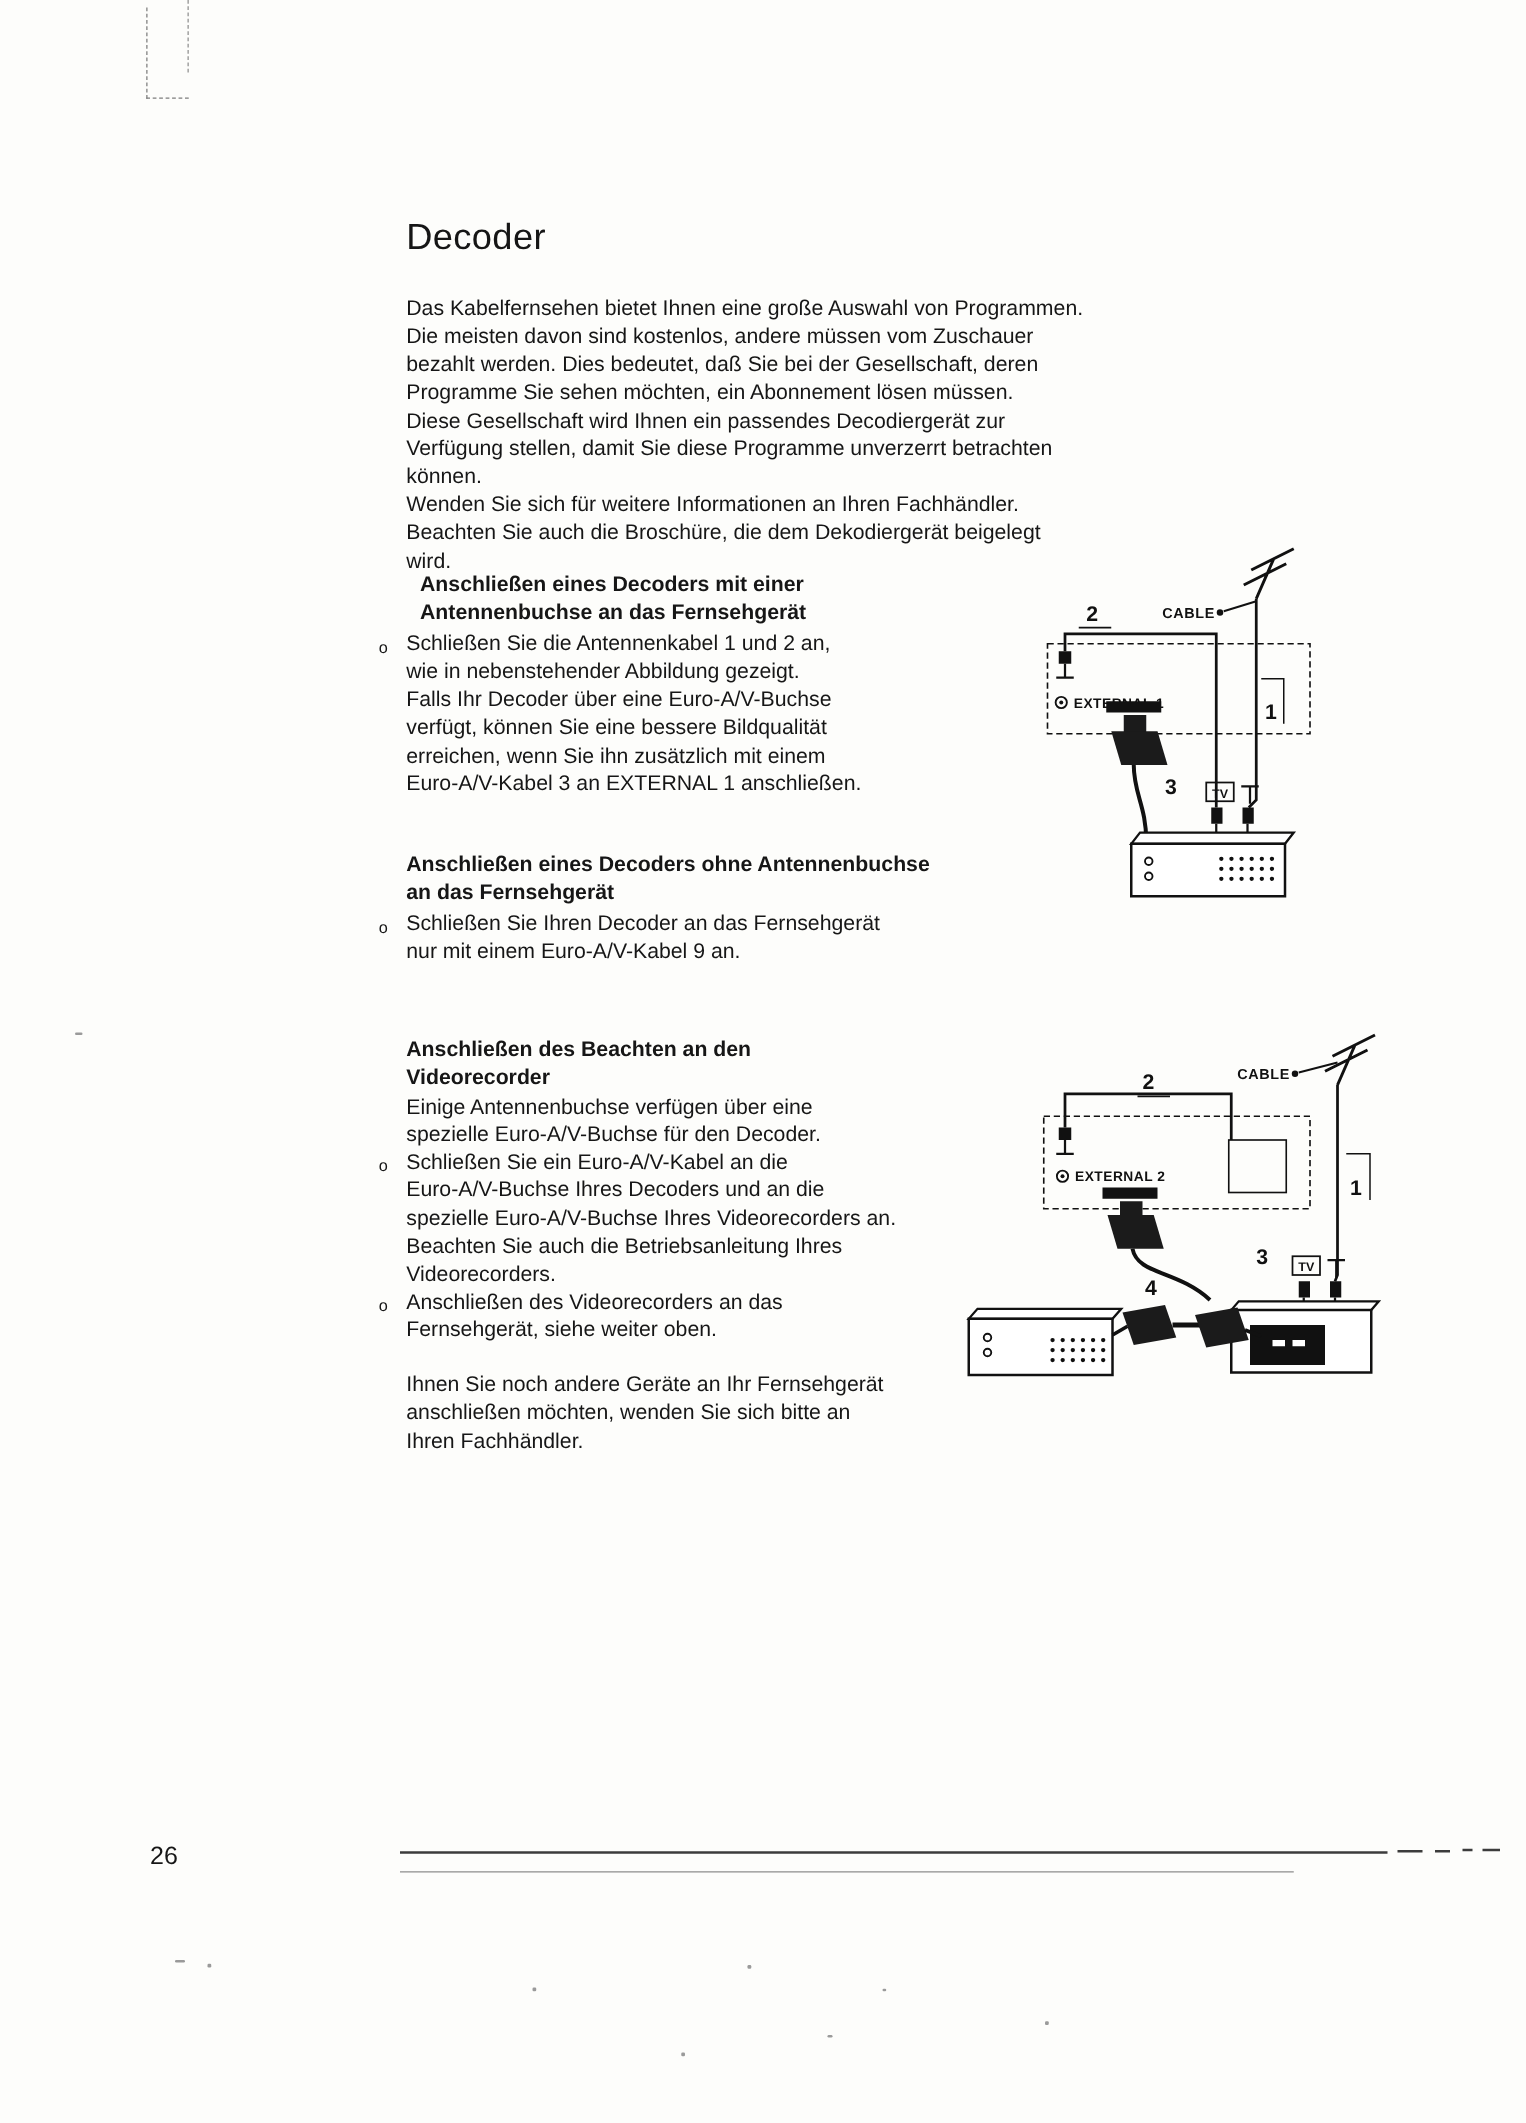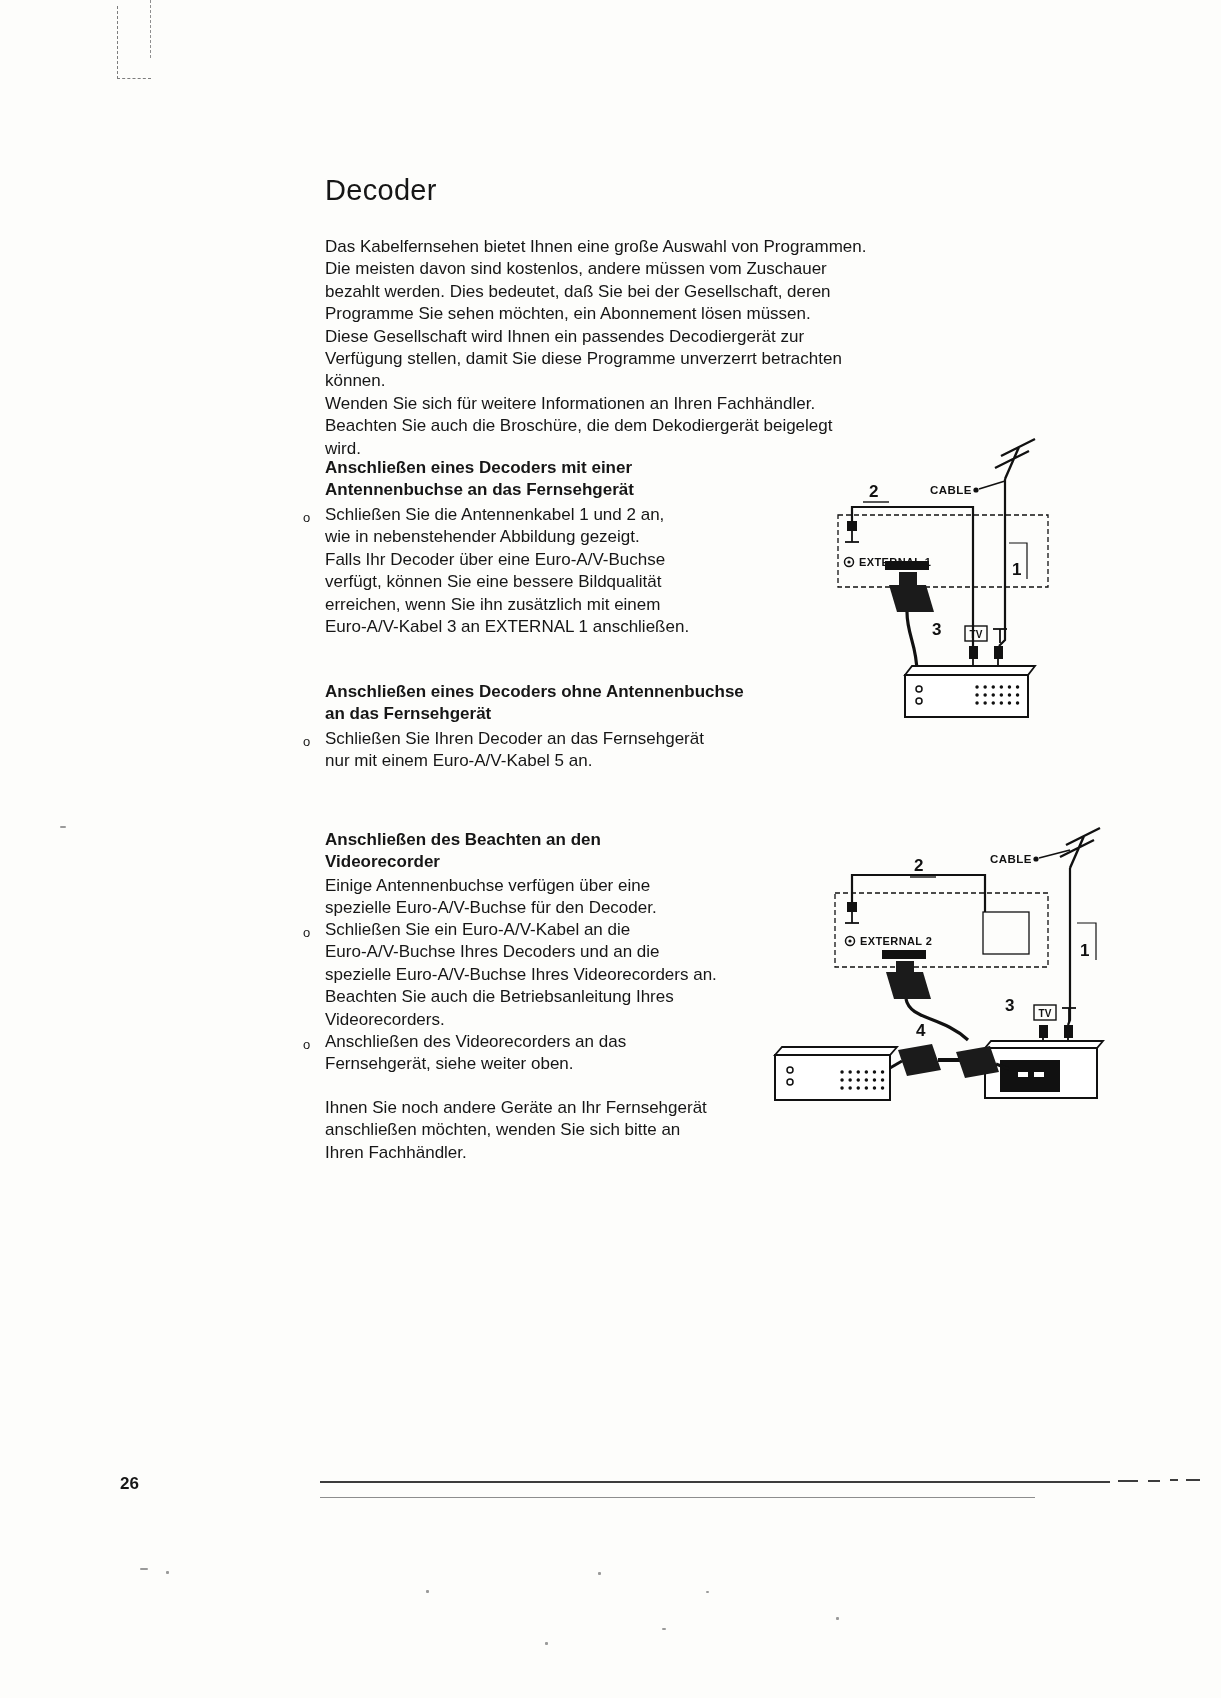--- a/index.html
+++ b/index.html
@@ -9,21 +9,21 @@
     font-family:"Liberation Sans",sans-serif;overflow:hidden;
   }
   .abs{position:absolute}
   .ml{white-space:pre-line}
   .title{font-size:29px;font-weight:normal;letter-spacing:.3px}
   .body17{font-size:17px;line-height:22.4px}
   .headline{font-size:17px;line-height:22.4px;font-weight:bold}
   .bullet{display:flex;align-items:flex-start}
   .bullet .marker{width:22px;flex:0 0 22px;font-size:13px;padding-top:3px}
   .bullet .btext{width:440px}
-  .pagenum{font-size:17px;font-weight:bold}
+  .pagenum{font-size:20px;font-weight:normal}
   svg text{font-family:"Liberation Sans",sans-serif;fill:#111}
   .scanline{position:absolute;background:#3c3c3c}
   .scanline2{position:absolute;background:#8d8d8d}
   .speck{position:absolute;background:#9a9a9a;border-radius:1px}
   .cornermark{position:absolute;left:117px;top:6px;width:33px;height:72px;
     border-left:1.5px dashed #7d7d7d;border-bottom:1.5px dashed #7d7d7d}
   .cornermark2{position:absolute;left:149px;top:0;width:1px;height:58px;
     border-right:1.5px dashed #8f8f8f}
 </style>
 </head>
@@ -38,38 +38,38 @@
 Die meisten davon sind kostenlos, andere müssen vom Zuschauer
 bezahlt werden. Dies bedeutet, daß Sie bei der Gesellschaft, deren
 Programme Sie sehen möchten, ein Abonnement lösen müssen.
 Diese Gesellschaft wird Ihnen ein passendes Decodiergerät zur
 Verfügung stellen, damit Sie diese Programme unverzerrt betrachten
 können.
 Wenden Sie sich für weitere Informationen an Ihren Fachhändler.
 Beachten Sie auch die Broschüre, die dem Dekodiergerät beigelegt
 wird.</div>
 
-<div class="abs headline ml" style="left:325px;top:457px;width:460px">Anschließen eines Decoders mit einer
+<div class="abs headline ml" style="left:336px;top:457px;width:460px">Anschließen eines Decoders mit einer
 Antennenbuchse an das Fernsehgerät</div>
 <div class="abs bullet body17" style="left:303px;top:504px">
   <span class="marker">o</span>
   <div class="btext ml">Schließen Sie die Antennenkabel 1 und 2 an,
 wie in nebenstehender Abbildung gezeigt.
 Falls Ihr Decoder über eine Euro-A/V-Buchse
 verfügt, können Sie eine bessere Bildqualität
 erreichen, wenn Sie ihn zusätzlich mit einem
 Euro-A/V-Kabel 3 an EXTERNAL 1 anschließen.</div>
 </div>
 
 <div class="abs headline ml" style="left:325px;top:681px;width:460px">Anschließen eines Decoders ohne Antennenbuchse
 an das Fernsehgerät</div>
 <div class="abs bullet body17" style="left:303px;top:728px">
   <span class="marker">o</span>
   <div class="btext ml">Schließen Sie Ihren Decoder an das Fernsehgerät
-nur mit einem Euro-A/V-Kabel 5 an.</div>
+nur mit einem Euro-A/V-Kabel 9 an.</div>
 </div>
 
 <div class="abs headline ml" style="left:325px;top:829px;width:460px">Anschließen des Beachten an den
 Videorecorder</div>
 <div class="abs body17 ml" style="left:325px;top:875px;width:440px">Einige Antennenbuchse verfügen über eine
 spezielle Euro-A/V-Buchse für den Decoder.</div>
 <div class="abs bullet body17" style="left:303px;top:919px">
   <span class="marker">o</span>
   <div class="btext ml">Schließen Sie ein Euro-A/V-Kabel an die
 Euro-A/V-Buchse Ihres Decoders und an die

